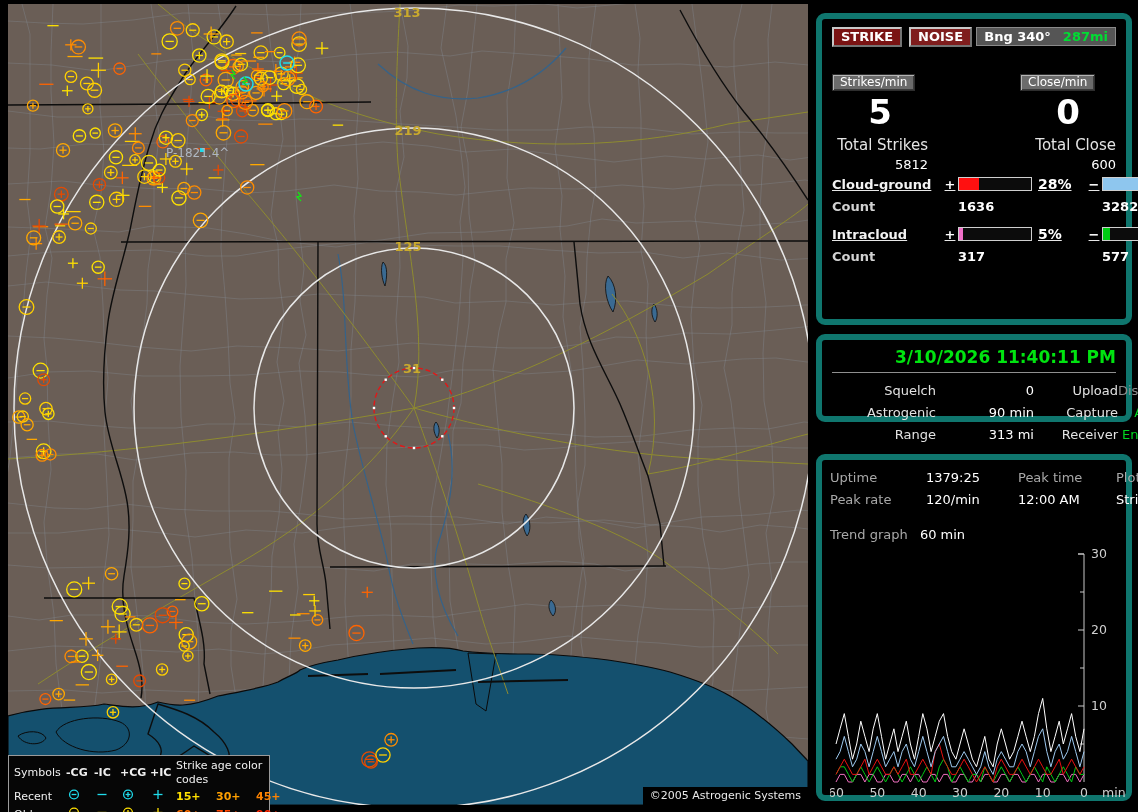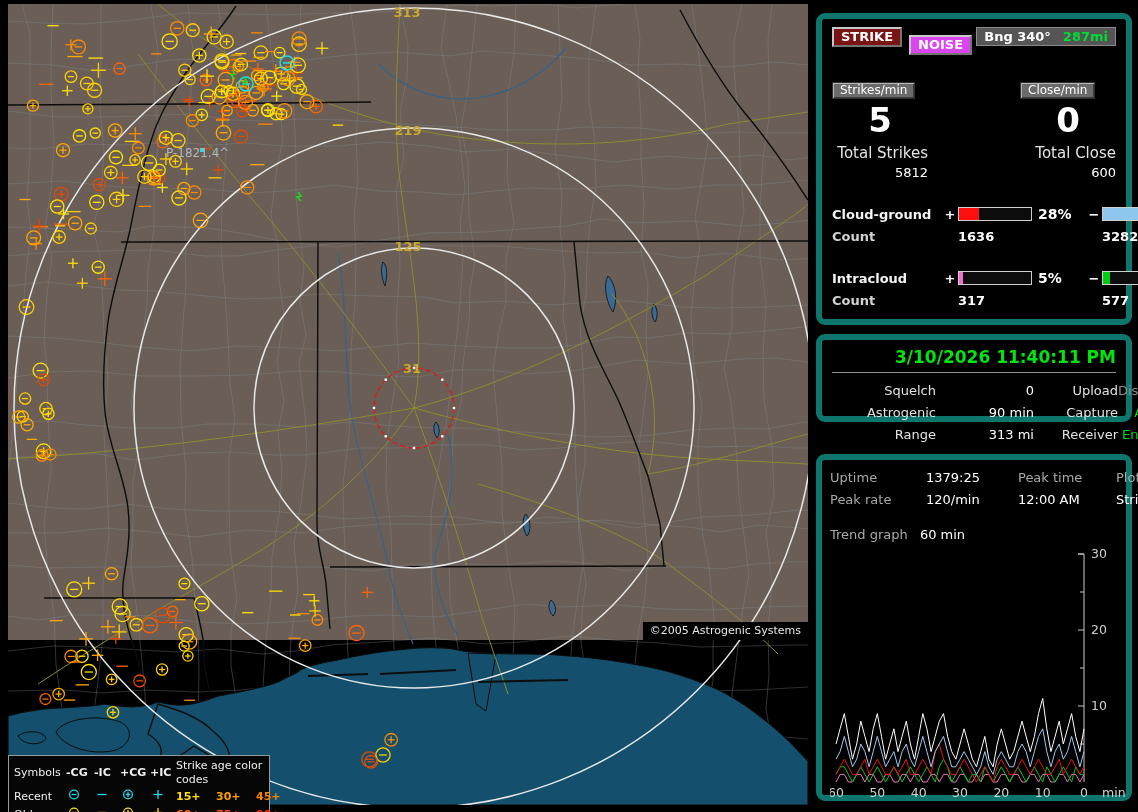--- a/index.html
+++ b/index.html
@@ -1,54 +1,54 @@
 <!DOCTYPE html>
 <html><head>
 <meta charset="utf-8">
 <style>
   html,body{margin:0;padding:0;background:#000;}
   body{width:1138px;height:812px;position:relative;font-family:"DejaVu Sans","Liberation Sans",sans-serif;overflow:hidden;}
 
   
-  #map{position:absolute;left:8px;top:4px;width:800px;height:636px;background:#6a5e56;}
+  #map{position:absolute;left:8px;top:4px;width:800px;height:801px;background:#6a5e56;}
   #map-svg{position:absolute;left:0;top:0;}
   #legend{position:absolute;left:0px;top:751px;width:250px;background:#060606;border:1px solid #9a9a9a;
           color:#efefef;font-size:11px;line-height:14px;padding:3px 5px 4px 5px;}
   .lg-grid{display:grid;grid-template-columns:52px 28px 26px 30px 26px 40px 40px 34px;align-items:center;row-gap:1px;}
   .lg-grid .hd{font-weight:bold;}
   .lg-age-title{grid-column:6 / span 3;}
   .lg-age{font-weight:bold;}
   #copyright{position:absolute;right:0px;bottom:0px;background:#000;color:#e8e8e8;font-size:11px;padding:2px 7px 3px 7px;}
 
   
   #panel{position:absolute;left:814px;top:0;width:322px;height:812px;color:#e8e8e8;font-size:13px;}
   .pbox{position:absolute;left:2px;right:4px;border:6px solid #0f766e;border-radius:9px;background:#000;box-sizing:border-box;}
   #box1{top:13px;height:312px;padding:8px 10px;}
   #box2{top:334px;height:88px;padding:7px 10px;text-align:right;}
   #box3{top:454px;height:347px;padding:6px 8px;}
 
   .toprow{display:flex;align-items:flex-start;}
   .btn{font-weight:bold;font-size:13px;padding:0px 7px 1px 7px;border:2px outset #c8c8c8;cursor:pointer;}
   .strike-btn{background:#7a1313;color:#fff;}
-  .noise-btn{background:#d946ef;color:#fff;margin-left:7px;margin-top:8px;}
+  .noise-btn{background:#7f1d1d;color:#fff;margin-left:7px;}
   .bng{margin-left:auto;background:#555;border:1px solid #8a8a8a;padding:1px 7px;font-weight:bold;font-size:13px;color:#fff;white-space:nowrap;}
   .bng .mi{color:#00dd33;margin-left:12px;}
 
   .counters{display:flex;justify-content:space-between;margin-top:27px;}
   .counter{width:96px;}
   .chip{display:inline-block;background:#6b6b6b;color:#fff;font-size:12px;padding:0 7px 1px 7px;
         border:1px solid #2e2e2e;box-shadow:inset 1px 1px 0 #b5b5b5, inset -1px -1px 0 #3a3a3a;}
   .big{font-size:34px;font-weight:bold;color:#fff;text-align:center;line-height:38px;margin-top:2px;}
   .t-label{font-size:15px;color:#e4e4e4;text-align:right;margin-top:5px;white-space:nowrap;}
   .t-value{font-size:13px;color:#fff;text-align:right;margin-top:3px;}
   .counter.dim .big{color:#b9b9b9;}
   .counter.dim .t-label{color:#989898;}
 
   .dist-title{color:#a2a2a2;font-size:13px;margin-top:16px;border-bottom:1px solid #8a8a8a;padding-bottom:3px;}
-  .dist-grid{display:grid;grid-template-columns:110px 16px 80px 48px 16px 80px auto;align-items:center;margin-top:26px;}
+  .dist-grid{display:grid;grid-template-columns:110px 16px 80px 48px 16px 80px auto;align-items:center;margin-top:4px;text-decoration:underline;}
   .dist-grid .nm{font-weight:bold;font-size:13px;color:#f2f2f2;}
   .dist-grid .sgn{font-weight:bold;color:#fff;text-align:center;}
   .bar{height:12px;border:1px solid #cfcfcf;background:#0c0c0c;position:relative;margin-right:6px;}
   .bar i{position:absolute;left:0;top:0;bottom:0;}
   .pct{font-weight:bold;font-size:14px;color:#fff;}
   .cnt-grid{display:grid;grid-template-columns:110px 16px 80px 48px 16px 80px auto;margin:7px 0 12px 0;}
   .cnt-grid .cl{font-weight:bold;color:#d2d2d2;}
   .cnt-grid .cv{font-weight:bold;color:#fff;}
 
   .datetime{color:#00e410;font-weight:bold;font-size:17px;border-bottom:1px solid #8f8f8f;padding-bottom:5px;}

